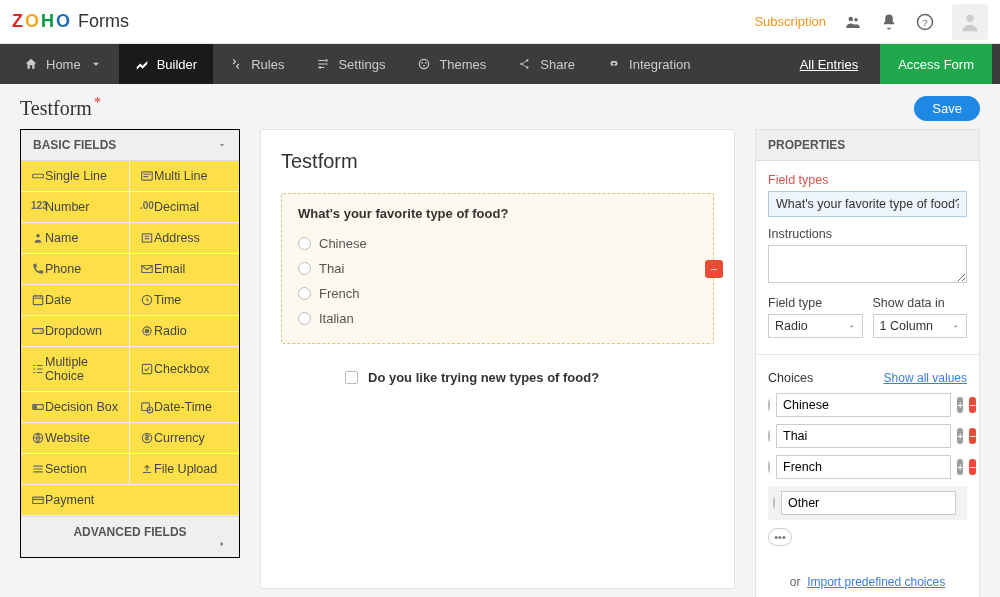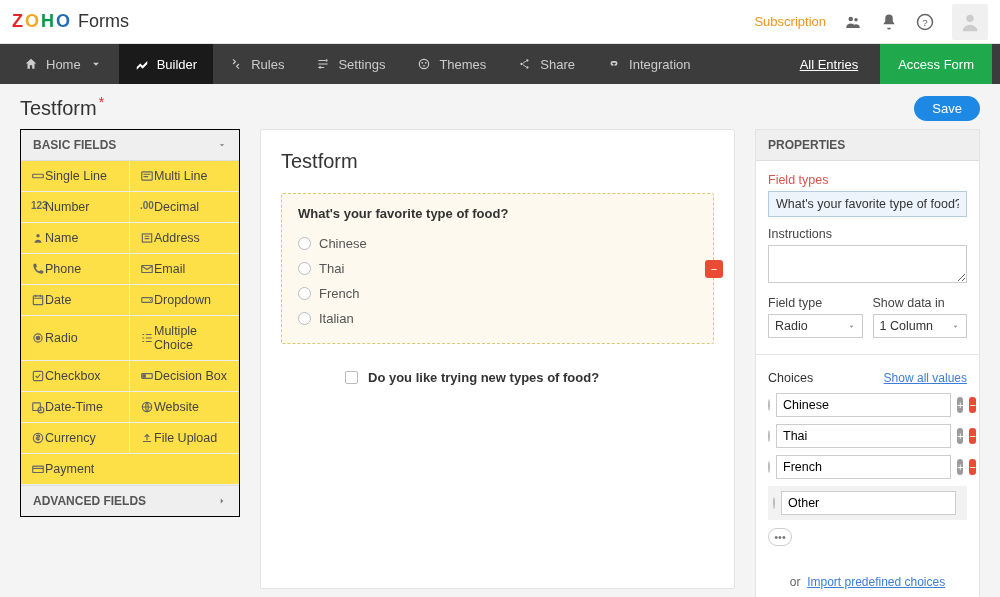--- a/index.html
+++ b/index.html
@@ -19,35 +19,35 @@
 .navbar { background: #3c3c3c; height: 40px; display: flex; align-items: stretch; padding: 0 8px; }
 .nav-item { display: flex; align-items: center; gap: 8px; padding: 0 16px; color: #ccc; font-size: 13px; cursor: pointer; }
 .nav-item.active { background: #1a1a1a; color: #fff; }
 .nav-item svg { width: 14px; height: 14px; }
 .nav-chevron { width:10px; height:10px; }
 .nav-right { margin-left: auto; display: flex; align-items: center; gap: 12px; }
 .all-entries { color: #fff; text-decoration: underline; font-size: 13px; padding: 0 10px; }
 .access-form { background: #1fa84c; color: #fff; padding: 0 18px; height: 40px; display: flex; align-items: center; font-size: 13px; cursor: pointer; }
 
 .titlebar { padding: 12px 20px 8px; display: flex; align-items: center; }
-.form-title { font-size: 20px; font-weight: 400; color: #333; position: relative; }
+.form-title { font-size: 20px; font-weight: 400; color: #333; position: relative; font-family: Liberation Serif, serif; }
 .form-title .ast { color: #e42527; font-size: 14px; position: relative; top: -8px; left: 2px; }
 .save-btn { margin-left: auto; background: #1e88e5; color: #fff; border: none; border-radius: 14px; padding: 5px 18px; font-size: 13px; cursor: pointer; }
 
 .main { display: flex; gap: 20px; padding: 0 20px 20px; align-items: flex-start; }
 
 .sidebar { width: 220px; background: #fde047; border: 1px solid #000000; }
 .section-header { background: #efefef; padding: 8px 12px; font-size: 12px; font-weight: 600; color: #555; display: flex; align-items: center; border-bottom: 1px solid #ddd; }
 .section-header .caret { margin-left: auto; width:10px; height:10px; }
 .fields-grid { display: grid; grid-template-columns: 1fr 1fr; }
 .field-item { display: flex; align-items: center; padding: 8px 10px; border-bottom: 1px solid #eee; border-right: 1px solid #eee; font-size: 12.5px; color: #444; cursor: pointer; }
 .field-item:nth-child(2n) { border-right: none; }
 .field-item svg, .field-item .ficon { width: 14px; height: 14px; color: #666; flex-shrink:0; }
 .field-item.full { grid-column: 1 / span 2; border-right: none; }
-.adv-header { background: #efefef; padding: 8px 12px; font-size: 12px; font-weight: 600; color: #555; display: flex; align-items: center; border-top: 1px solid #ddd; }
+.adv-header { background: #efefef; padding: 8px 12px; font-size: 12px; font-weight: 600; color: #555; display: flex; align-items: center; border-top: 1px solid #ddd; flex-direction: column; }
 .adv-header .caret { margin-left: auto; width:10px; height:10px; }
 
 .canvas { flex: 1; background: #fff; border: 1px solid #e3e3e3; border-radius: 2px; padding: 20px; min-height: 460px; }
 .canvas-title { font-size: 20px; font-weight: 400; color: #333; margin-bottom: 20px; }
 .form-field { padding: 12px 16px; border-radius: 2px; margin-bottom: 14px; position: relative; }
 .form-field.selected { background: #fdf9ef; border: 1px dashed #d9c77a; }
 .field-label { font-size: 13px; font-weight: 600; color: #333; margin-bottom: 10px; }
 .radio-option { display: flex; align-items: center; gap: 8px; padding: 5px 0; font-size: 13px; color: #555; }
 .radio-circle { width: 13px; height: 13px; border: 1px solid #bbb; border-radius: 50%; background: #fff; }
 .delete-badge { position: absolute; right: -10px; top: 50%; transform: translateY(-50%); width: 18px; height: 18px; background: #e94b35; border-radius: 3px; display: flex; align-items: center; justify-content: center; color: #fff; font-size: 11px; cursor: pointer; }
@@ -250,20 +250,27 @@
         </div>
       <div class="field-item">
           <svg viewBox="0 0 24 24" fill="none" stroke="currentColor" stroke-width="2">
             <rect x="4" y="5" width="16" height="15" rx="1"></rect>
             <path d="M4 9h16M8 3v4M16 3v4"></path>
           </svg>
           <span>Date</span>
         </div>
       <div class="field-item">
           <svg viewBox="0 0 24 24" fill="none" stroke="currentColor" stroke-width="2">
+            <circle cx="12" cy="12" r="8"></circle>
+            <path d="M12 8v4l3 2"></path>
+          </svg>
+          <span>Time</span>
+        </div>
+      <div class="field-item">
+          <svg viewBox="0 0 24 24" fill="none" stroke="currentColor" stroke-width="2">
             <rect x="3" y="8" width="18" height="8" rx="1"></rect>
             <path d="M16 11l2 2 2-2" stroke-width="1.5"></path>
           </svg>
           <span>Dropdown</span>
         </div>
       <div class="field-item">
           <svg viewBox="0 0 24 24" fill="none" stroke="currentColor" stroke-width="2">
             <circle cx="12" cy="12" r="7"></circle>
             <circle cx="12" cy="12" r="3" fill="currentColor"></circle>
           </svg>
@@ -303,20 +310,26 @@
             <path d="M4 12h16M12 4c3 3 3 13 0 16M12 4c-3 3-3 13 0 16"></path>
           </svg>
           <span>Website</span>
         </div>
       <div class="field-item">
           <svg viewBox="0 0 24 24" fill="none" stroke="currentColor" stroke-width="2">
             <circle cx="12" cy="12" r="8"></circle>
             <path d="M12 7v10M9 9c0-1 1-2 3-2s3 1 3 2-1 2-3 2-3 1-3 2 1 2 3 2 3-1 3-2"></path>
           </svg>
           <span>Currency</span>
+        </div>
+      <div class="field-item">
+          <svg viewBox="0 0 24 24" fill="none" stroke="currentColor" stroke-width="2">
+            <path d="M4 7h16M4 12h16M4 17h16"></path>
+          </svg>
+          <span>Section</span>
         </div>
       <div class="field-item">
           <svg viewBox="0 0 24 24" fill="none" stroke="currentColor" stroke-width="2">
             <path d="M12 16V6M8 10l4-4 4 4M5 18h14"></path>
           </svg>
           <span>File Upload</span>
         </div>
       <div class="field-item full">
           <svg viewBox="0 0 24 24" fill="none" stroke="currentColor" stroke-width="2">
             <rect x="3" y="7" width="18" height="11" rx="1"></rect>

